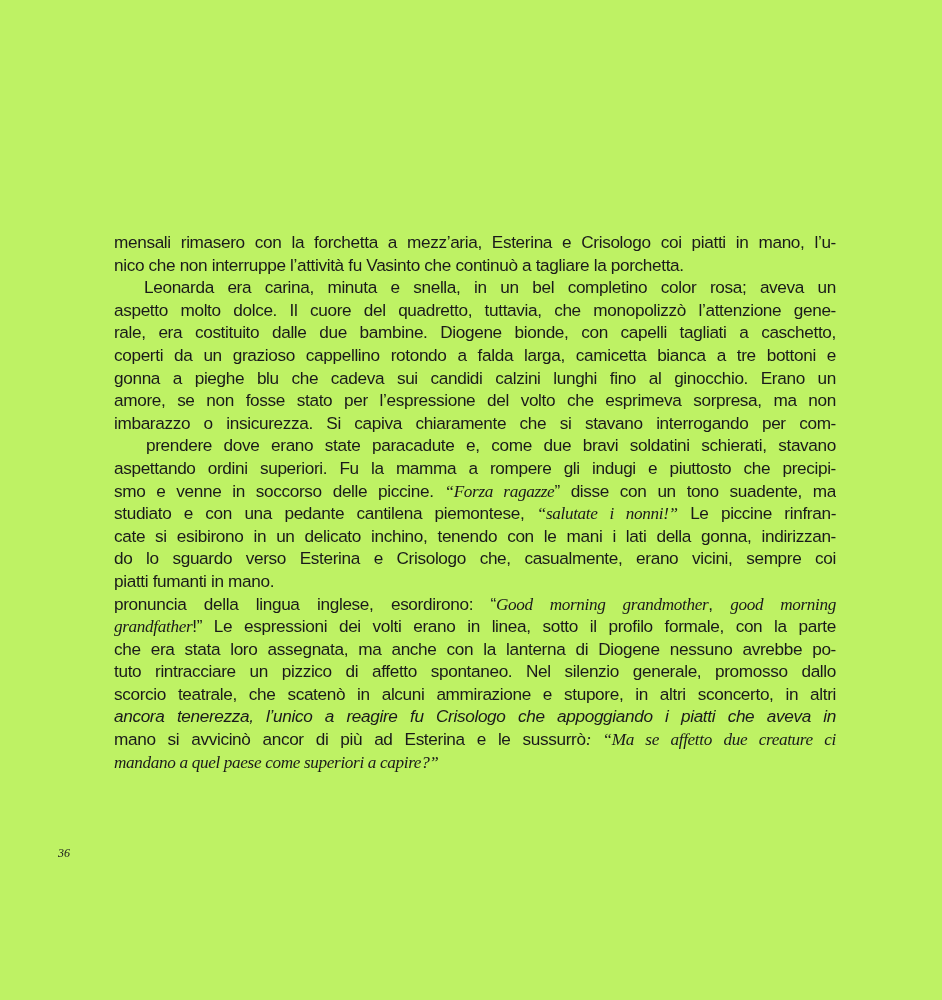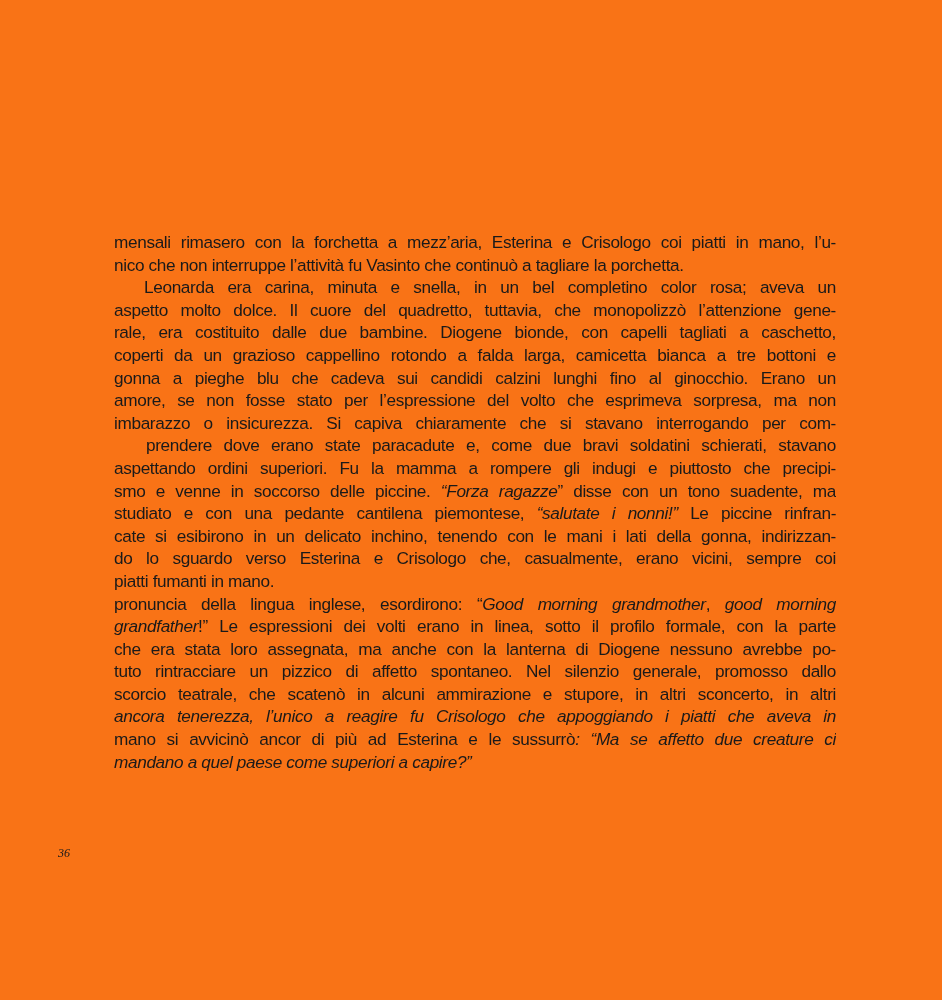--- a/index.html
+++ b/index.html
@@ -1,33 +1,33 @@
 <!DOCTYPE html>
 <html><head>
 <meta charset="utf-8">
 <style>
   html, body { margin:0; padding:0; background:#ffffff; }
   body { width:942px; height:1000px; position:relative; overflow:hidden; }
-  .page { position:absolute; left:0; top:0; width:942px; height:1000px; background:#f97316; }
+  .page { position:absolute; left:0; top:0; width:942px; height:1000px; background:#bef264; }
   .text-block { position:absolute; left:114px; top:231px; width:722px; }
   .line {
     display:block;
     height:22.6px;
     line-height:22.6px;
     font-family:"Liberation Sans", sans-serif;
     font-size:17.2px;
     color:#1a1a1a;
     text-align:justify;
     text-align-last:justify;
     white-space:nowrap;
     letter-spacing:-0.35px;
   }
   .line.last { text-align-last:left; }
   .line.indent { padding-left:30px; }
-  .line .it { font-style:italic; }
+  .line .it { font-style:italic;font-family:Liberation Serif, serif; }
   .page-number {
     position:absolute; left:58px; top:846px;
     font-family:Liberation Serif, serif;
     font-size:12px; font-style:italic; color:#1a1a1a;
   }
 </style>
 </head>
 <body>
 
 <div class="page">

